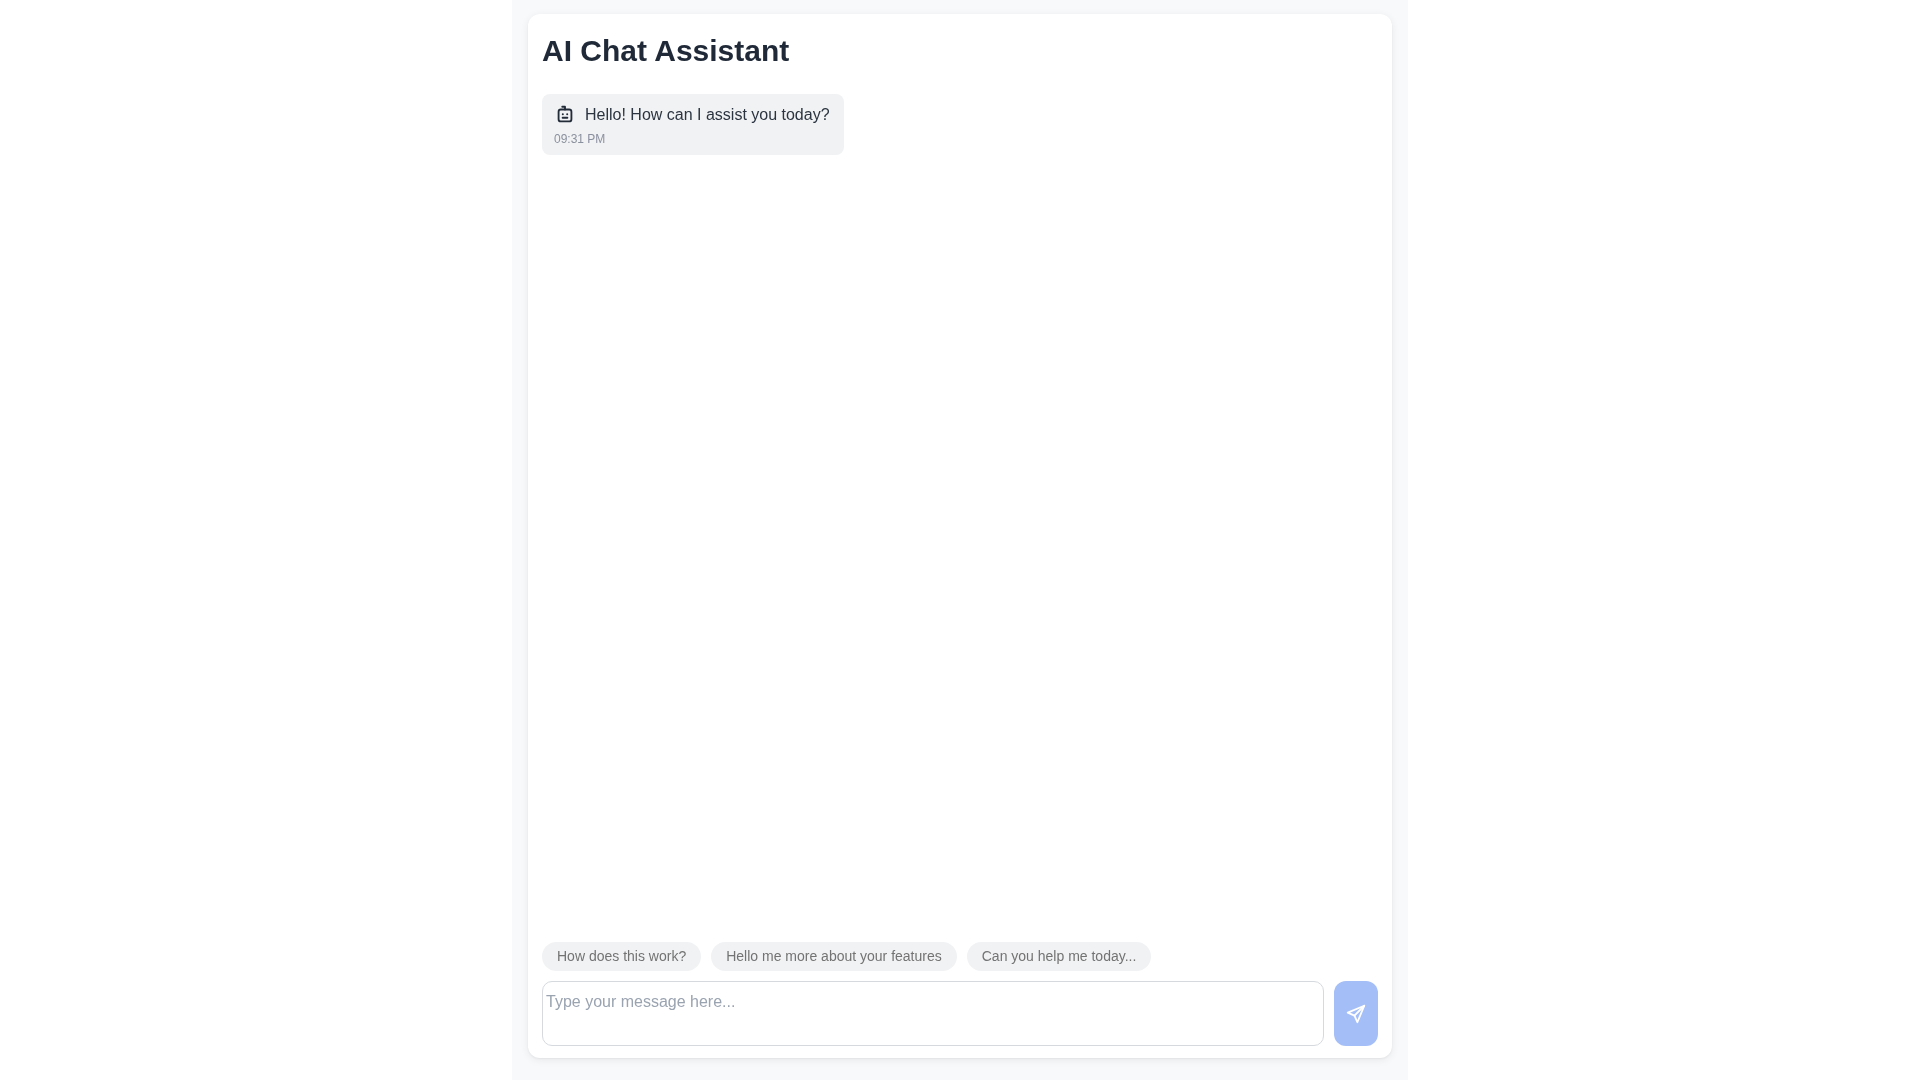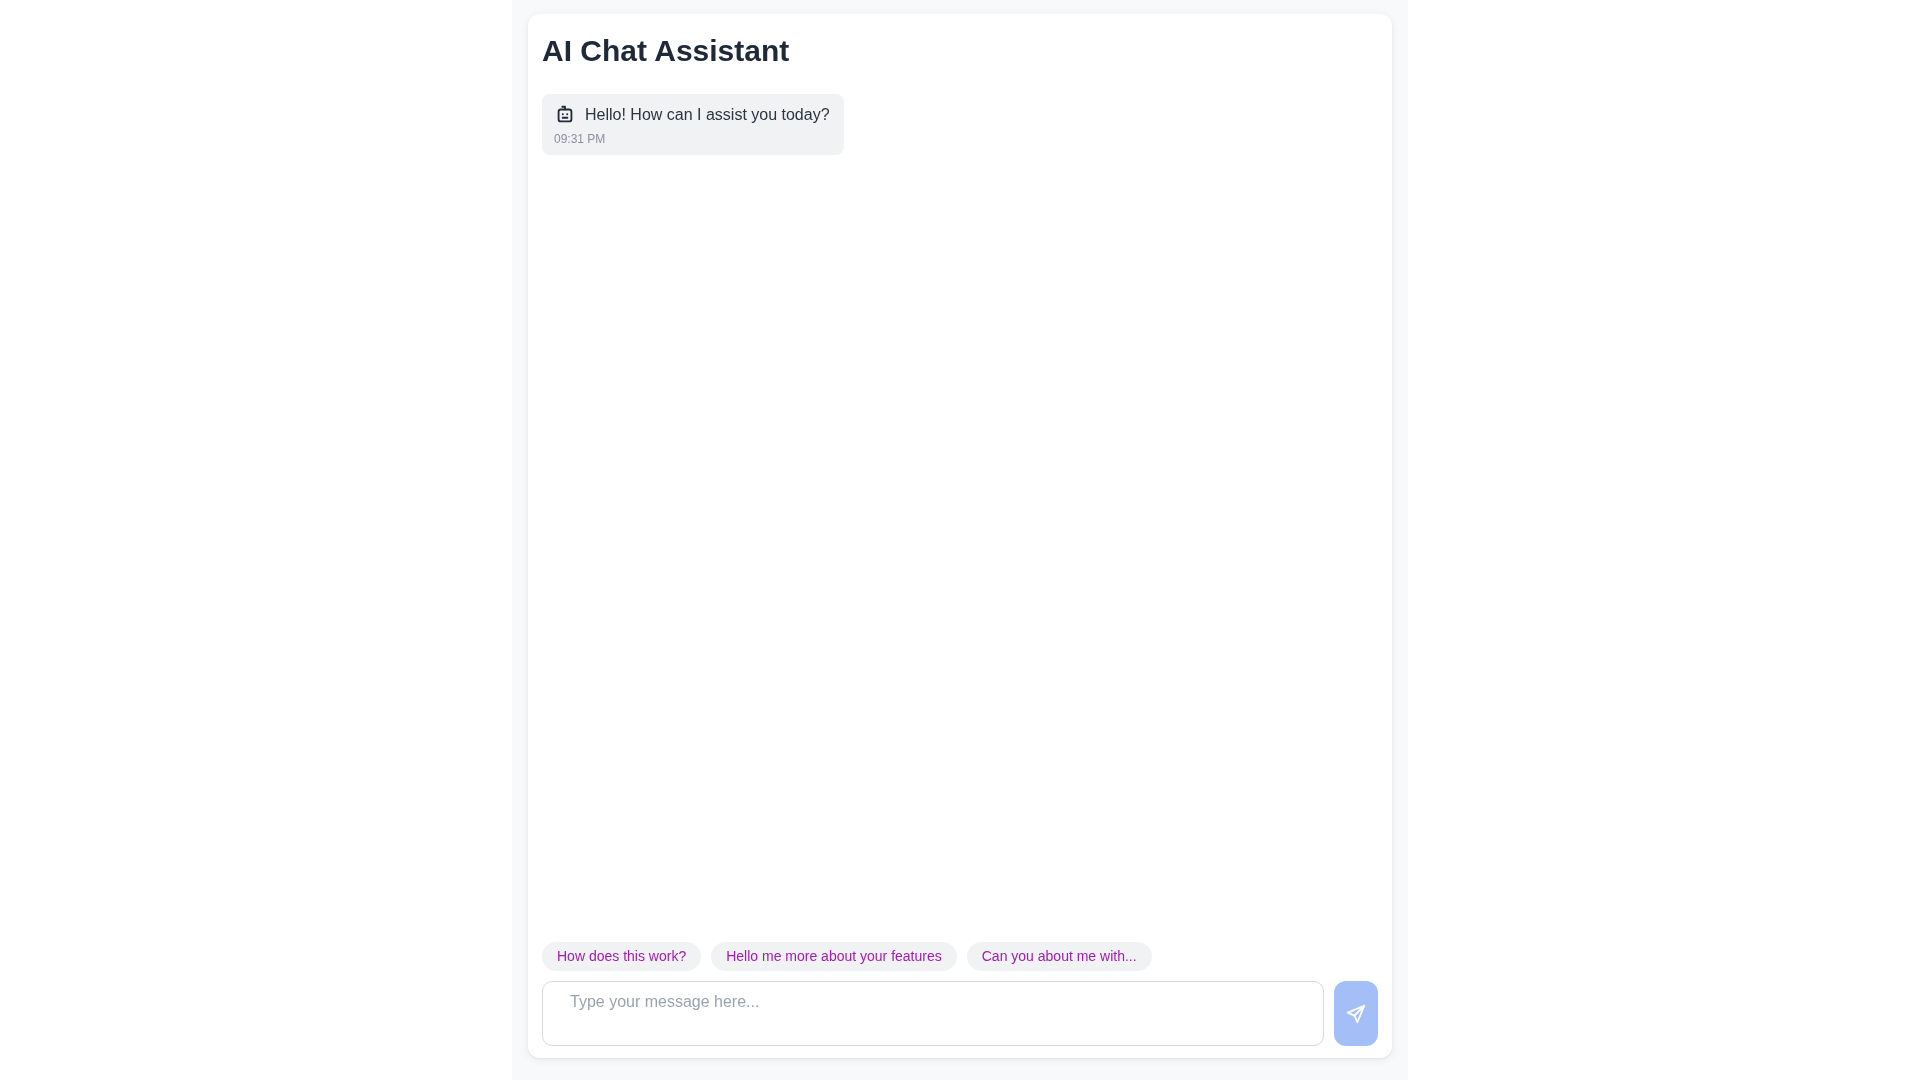--- a/index.html
+++ b/index.html
@@ -80,37 +80,37 @@
     margin: 0 0 10px 0;
     flex: none;
   }
   .chip {
     background: #f1f2f4;
     border: none;
     border-radius: 9999px;
     padding: 6px 15px;
     font-size: 14px;
     font-family: inherit;
-    color: #a21caf;
+    color: #737373;
     line-height: 1.2;
     cursor: pointer;
     white-space: nowrap;
   }
   .composer {
     display: flex;
     gap: 10px;
     align-items: stretch;
     flex: none;
   }
   .message-input {
     flex: 1;
     height: 65px;
     border: 1px solid #d6dade;
     border-radius: 10px;
-    padding: 11px 27px;
+    padding: 11px 3px;
     font-size: 16px;
     font-family: inherit;
     color: #2b3440;
     resize: none;
     outline: none;
     background: #ffffff;
   }
   .message-input::placeholder { color: #9aa3b0; }
   .send-button {
     width: 44px;
@@ -149,21 +149,21 @@
           </span>
           <span class="message-text">Hello! How can I assist you today?</span>
         </div>
         <div class="timestamp">09:31 PM</div>
       </div>
     </div>
 
     <div class="suggestions">
       <button class="chip">How does this work?</button>
       <button class="chip">Hello me more about your features</button>
-      <button class="chip">Can you about me with...</button>
+      <button class="chip">Can you help me today...</button>
     </div>
 
     <div class="composer">
       <textarea class="message-input" placeholder="Type your message here..." style=""></textarea>
       <button class="send-button">
         <span class="send-icon-wrap">
           <svg viewBox="0 0 24 24" fill="none" stroke="#ffffff" stroke-width="2" stroke-linecap="round" stroke-linejoin="round">
             <path d="m21 3-7.5 18-3.2-7.3L3 10.5z"></path>
             <path d="M21 3 10.3 13.7"></path>
           </svg>

